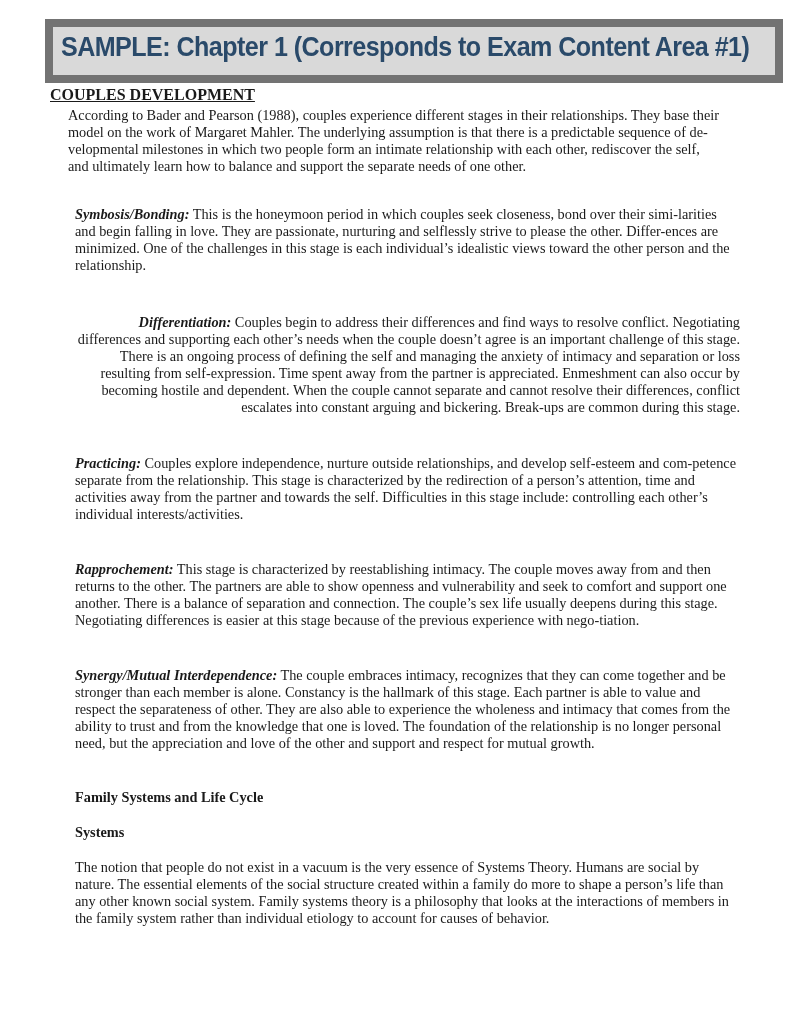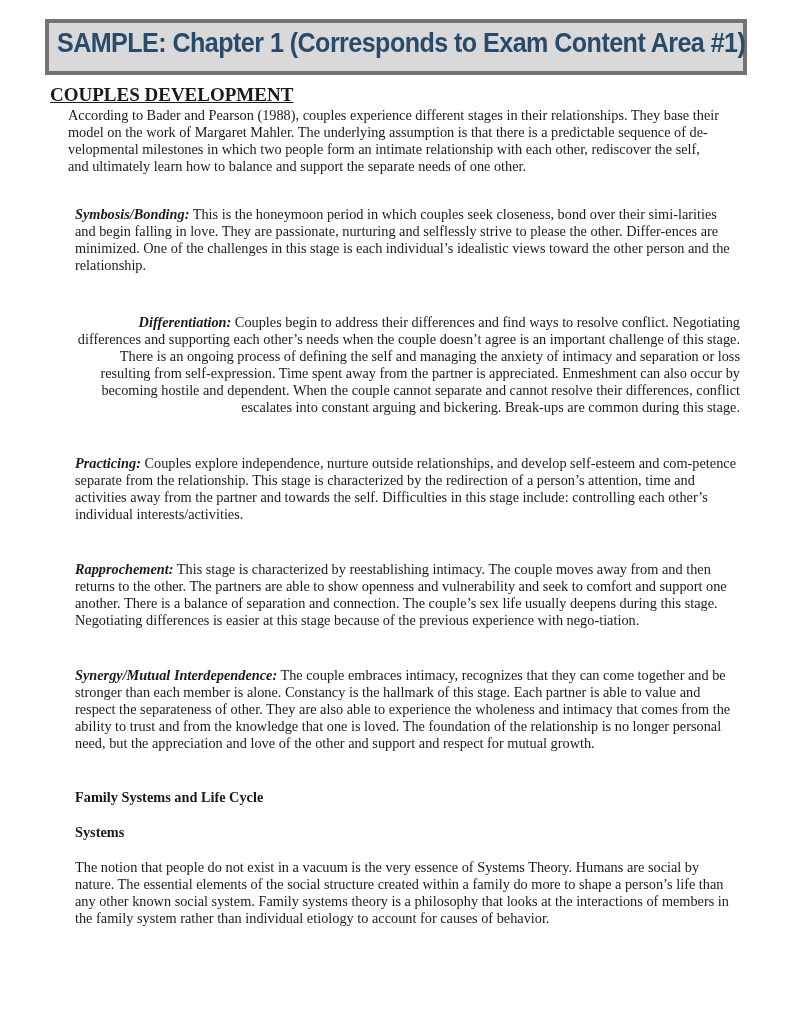--- a/index.html
+++ b/index.html
@@ -1,24 +1,24 @@
 <!DOCTYPE html>
 <html><head>
 <meta charset="utf-8">
 <style>
   html, body { margin: 0; padding: 0; background: #ffffff; }
   body { width: 791px; height: 1024px; position: relative; overflow: hidden;
          font-family: "Liberation Serif", "DejaVu Serif", serif; color: #1a1a1a; }
   .banner { position: absolute; left: 45px; top: 19px; width: 694px; height: 48px;
-            background: #d9d9d9; border: 4px solid #737373; box-sizing: content-box; }
+            background: #d9d9d9; border: 8px solid #737373; box-sizing: content-box; padding-left: 28px; }
   .banner-title { position: absolute; left: 8px; top: 5px; white-space: nowrap;
                   font-family: "Liberation Sans", "DejaVu Sans", sans-serif; font-weight: bold;
                   font-size: 27px; letter-spacing: -0.6px; color: #2a4a6a; transform: scaleX(0.93); transform-origin: left center; }
   .doc { position: absolute; left: 50px; top: 86px; width: 690px; font-size: 14.3px; line-height: 17px; }
-  .h-underline { font-weight: bold; text-decoration: underline; font-size: 19px; margin: 0; }
+  .h-underline { font-weight: bold; text-decoration: underline; font-size: 16px; margin: 0; }
   p { margin: 18px; text-align: left; }
   .intro { margin-top: 4px; }
   .stages-heading { font-weight: bold; margin-top: 10px; }
   .stages-heading .colon { font-weight: normal; }
   .stage { margin-left: 25px; width: 665px; }
   .stage .term { font-weight: bold; font-style: italic; }
   .s1 { margin-top: 31px; }
   .s2 { margin-top: 40px; text-align: right; }
   .s3 { margin-top: 39px; }
   .s4 { margin-top: 38px; }

